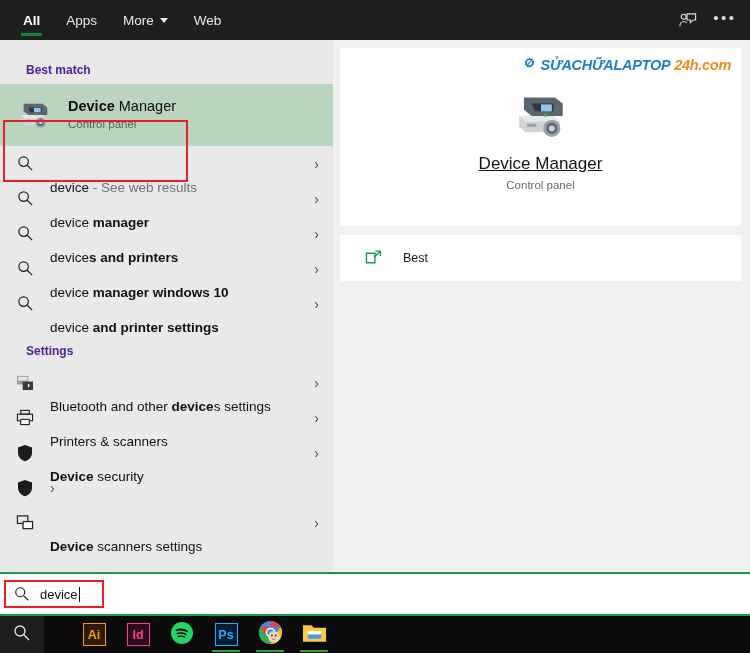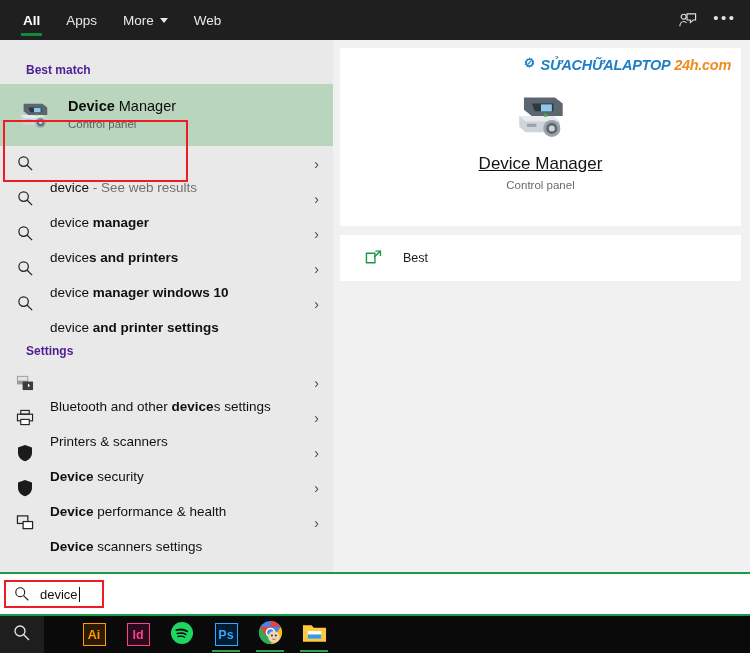--- a/index.html
+++ b/index.html
@@ -299,21 +299,20 @@
       <span class="lbl"><span class="b">Device</span><span> security</span></span>
       <span class="chev">›</span>
     </div>
 
     <div class="row">
       <span class="ico">
         <svg width="18" height="18" viewBox="0 0 18 18">
             <path d="M9 1l7 2.6v5.1C16 13 12.9 16 9 17.2 5.1 16 2 13 2 8.7V3.6z" fill="#1b1b1b"></path>
           </svg>
       </span>
-      <span class="lbl"><span class="b">Device</span><span> performance &amp; health</span></span>
       <span class="chev">›</span>
     </div>
 
     <div class="row">
       <span class="ico">
         <svg width="18" height="17" viewBox="0 0 19 18">
           <rect x="1.5" y="2" width="11" height="8" fill="none" stroke="#222" stroke-width="1.3"></rect>
           <rect x="7.5" y="8" width="10" height="7.5" fill="#fff" stroke="#222" stroke-width="1.3"></rect>
         </svg>
       </span>

